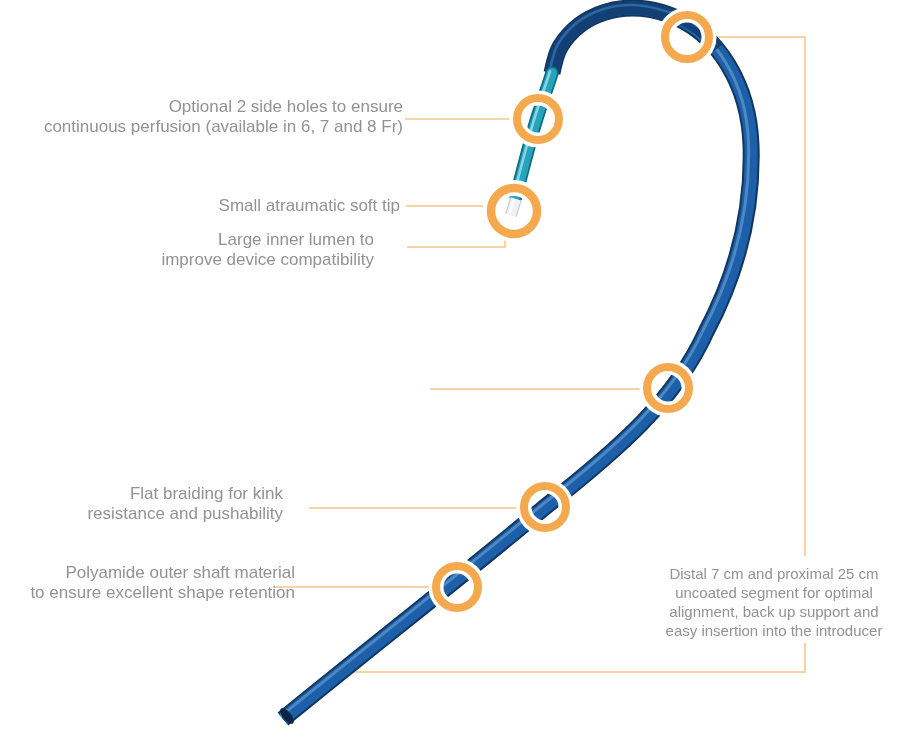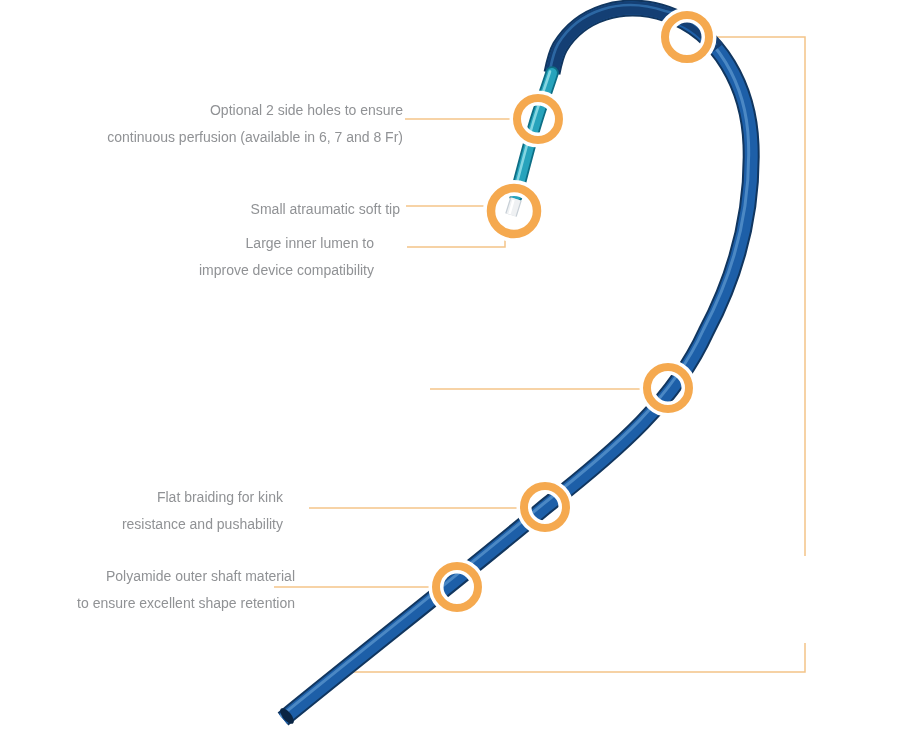--- a/index.html
+++ b/index.html
@@ -7,22 +7,22 @@
     position:relative;
     width:900px;height:741px;
     background:#ffffff;
     overflow:hidden;
     font-family:"Liberation Sans", sans-serif;
   }
   .stage svg{position:absolute;left:0;top:0;}
   .label{
     position:absolute;
     color:var(--label-color,#909295);
-    font-size:14px;
-    line-height:27px;
+    font-size:17px;
+    line-height:20px;
     white-space:pre-line;
     letter-spacing:0px;
   }
   .label.right-align{text-align:right;}
   .label.center-align{text-align:center;font-size:15px;line-height:19px;}
 </style>
 </head>
 <body>
 
 <div class="stage">
@@ -83,14 +83,18 @@
 
   <div class="label right-align" style="top:97px;  right:497px;">Optional 2 side holes to ensure
 continuous perfusion (available in 6, 7 and 8 Fr)</div>
   <div class="label right-align" style="top:196px; right:500px;">Small atraumatic soft tip</div>
   <div class="label right-align" style="top:230px; right:526px;">Large inner lumen to
 improve device compatibility</div>
   <div class="label right-align" style="top:484px; right:617px;">Flat braiding for kink
 resistance and pushability</div>
   <div class="label right-align" style="top:563px; right:605px;">Polyamide outer shaft material
 to ensure excellent shape retention</div>
+  <div class="label center-align" style="top:564px; left:648px; width:252px;">Distal 7 cm and proximal 25 cm
+uncoated segment for optimal
+alignment, back up support and
+easy insertion into the introducer</div>
 
 </div>
 
 </body></html>

